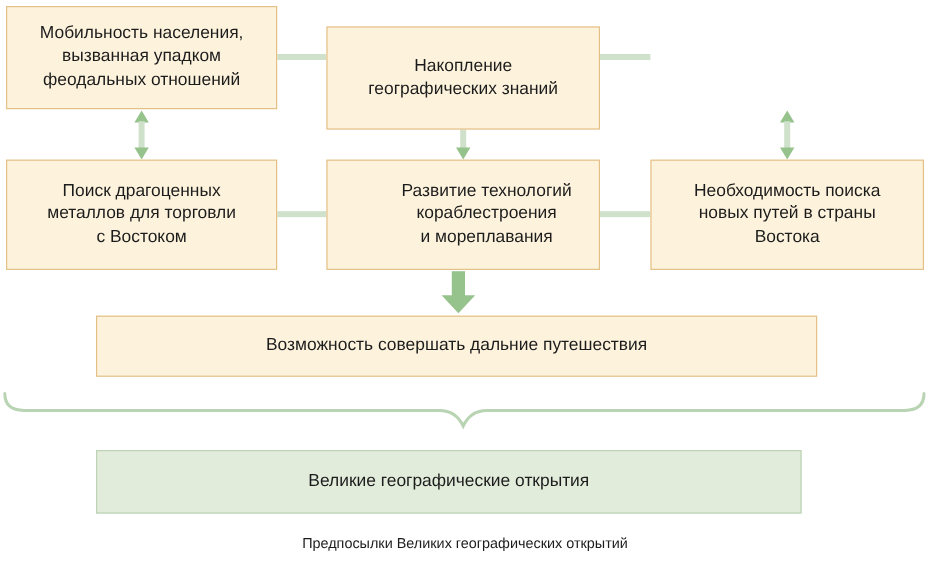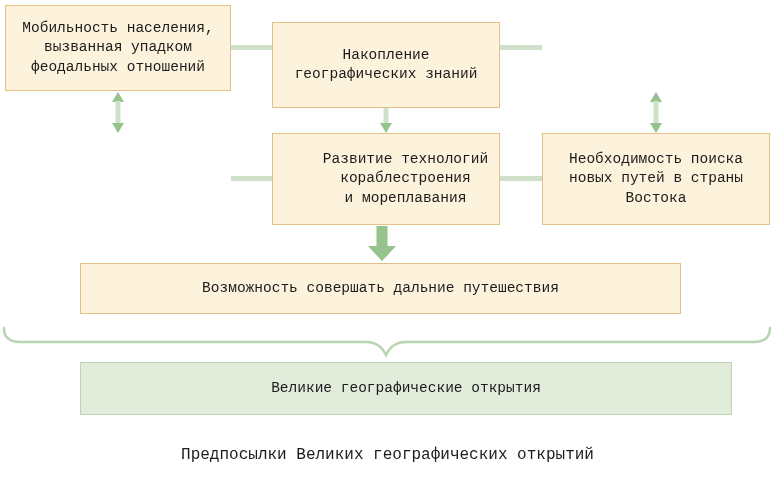--- a/index.html
+++ b/index.html
@@ -5,21 +5,21 @@
   html, body {
     margin: 0;
     padding: 0;
     background: #ffffff;
   }
   #canvas {
     position: relative;
     width: 775px;
     height: 477px;
     background: #ffffff;
-    font-family: Liberation Mono, monospace;
+    font-family: Liberation Sans, sans-serif;
     color: var(--text, #1c1c1c);
     overflow: hidden;
   }
   .box {
     position: absolute;
     box-sizing: border-box;
     display: flex;
     align-items: center;
     justify-content: center;
     text-align: center;
@@ -41,31 +41,31 @@
     left: 0;
     top: 0;
     pointer-events: none;
   }
   .caption {
     position: absolute;
     left: 0;
     top: 446px;
     width: 100%;
     text-align: center;
-    font-size: 16px;
+    font-size: 12px;
   }
   
   #b-top-0 { left: 5px;   top: 5px;   width: 226px; height: 86px; }
   #b-top-1 { left: 272px; top: 5px;   width: 228px; height: 86px; margin-top: 17px; }
   #b-top-2 { left: 542px; top: 5px;   width: 228px; height: 86px; }
   #b-mid-0 { left: 5px;   top: 133px; width: 226px; height: 92px; }
   #b-mid-1 { left: 272px; top: 133px; width: 228px; height: 92px; padding-left: 47px; }
   #b-mid-2 { left: 542px; top: 133px; width: 228px; height: 92px; }
   #b-possibility { left: 80px; top: 263px; width: 601px; height: 51px; }
-  #b-result      { left: 80px; top: 362px; width: 652px; height: 53px; }
+  #b-result      { left: 80px; top: 375px; width: 588px; height: 53px; }
 
   .h-conn { fill: var(--connector, #cfe1ca); }
   .v-stem { fill: var(--connector, #cfe1ca); }
   .a-head { fill: var(--arrow, #96c28c); }
   .big-arrow { fill: var(--arrow, #96c28c); }
   .brace { fill: none; stroke: var(--brace, #b9d4b3); stroke-width: 2.5; stroke-linecap: round; }
 </style>
 </head>
 <body>
 
@@ -104,20 +104,23 @@
 
     <path class="brace" d="M 4 328 Q 4 342 20 342 L 366 342 Q 380 342 386 355 Q 392 342 406 342 L 754 342 Q 770 342 770 328"></path>
   </svg>
 
   <div class="box cause" id="b-top-0">Мобильность населения,
 вызванная упадком
 феодальных отношений</div>
   <div class="box cause" id="b-top-1">Накопление
 географических знаний</div>
 
+  <div class="box cause" id="b-mid-0">Поиск драгоценных
+металлов для торговли
+с Востоком</div>
   <div class="box cause" id="b-mid-1">Развитие технологий
 кораблестроения
 и мореплавания</div>
   <div class="box cause" id="b-mid-2">Необходимость поиска
 новых путей в страны
 Востока</div>
 
   <div class="box cause" id="b-possibility">Возможность совершать дальние путешествия</div>
 
   <div class="box result" id="b-result">Великие географические открытия</div>

